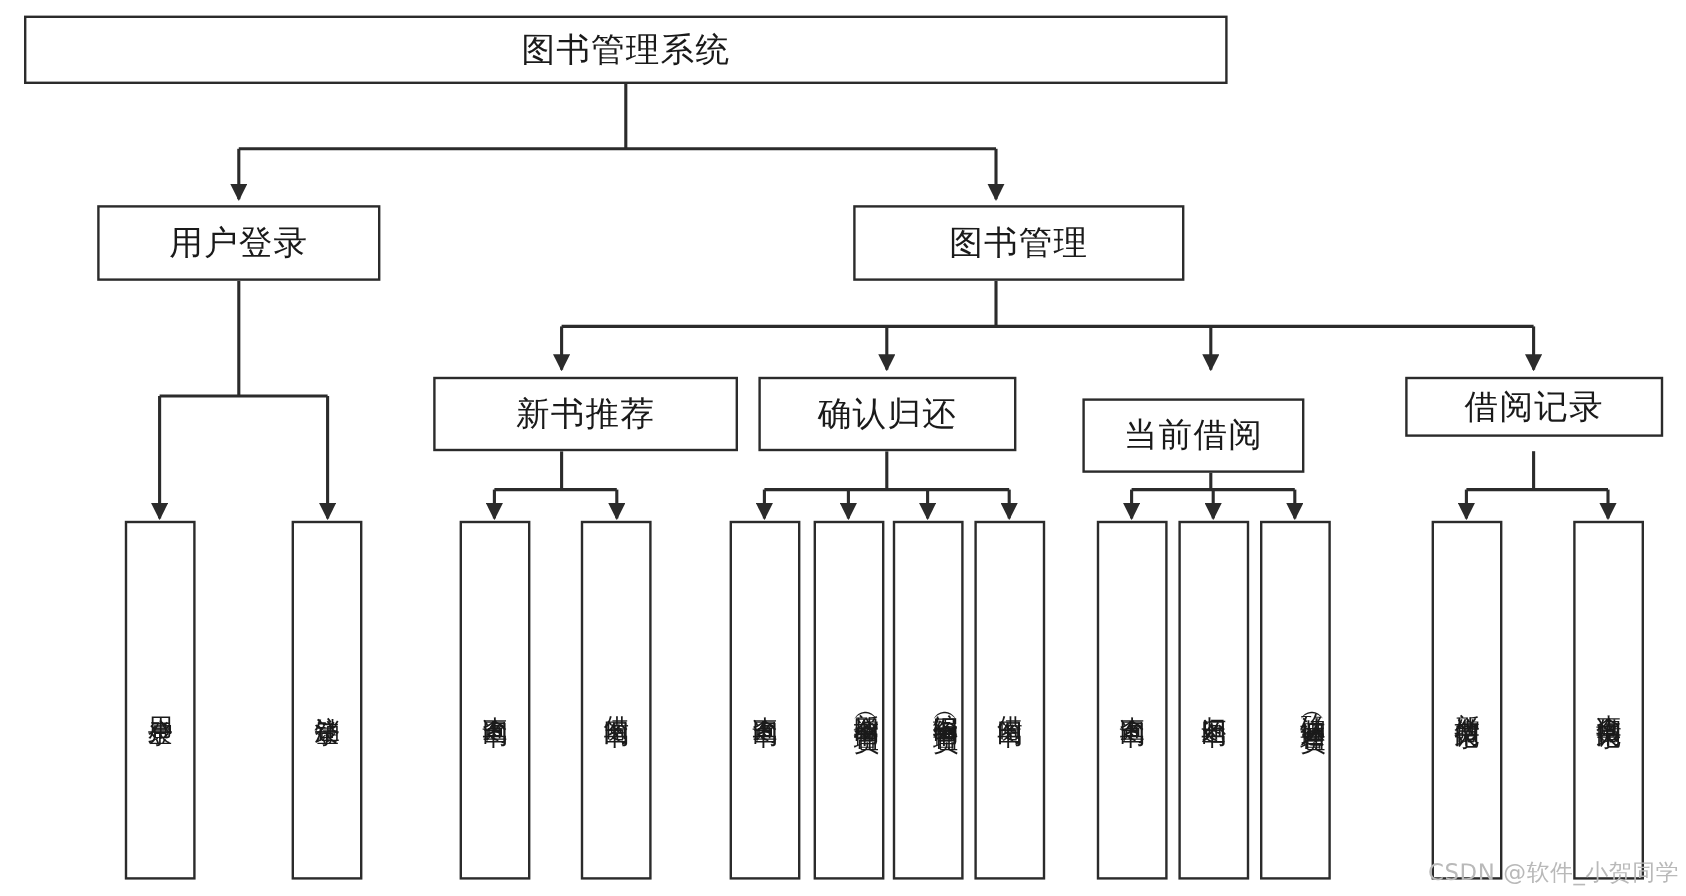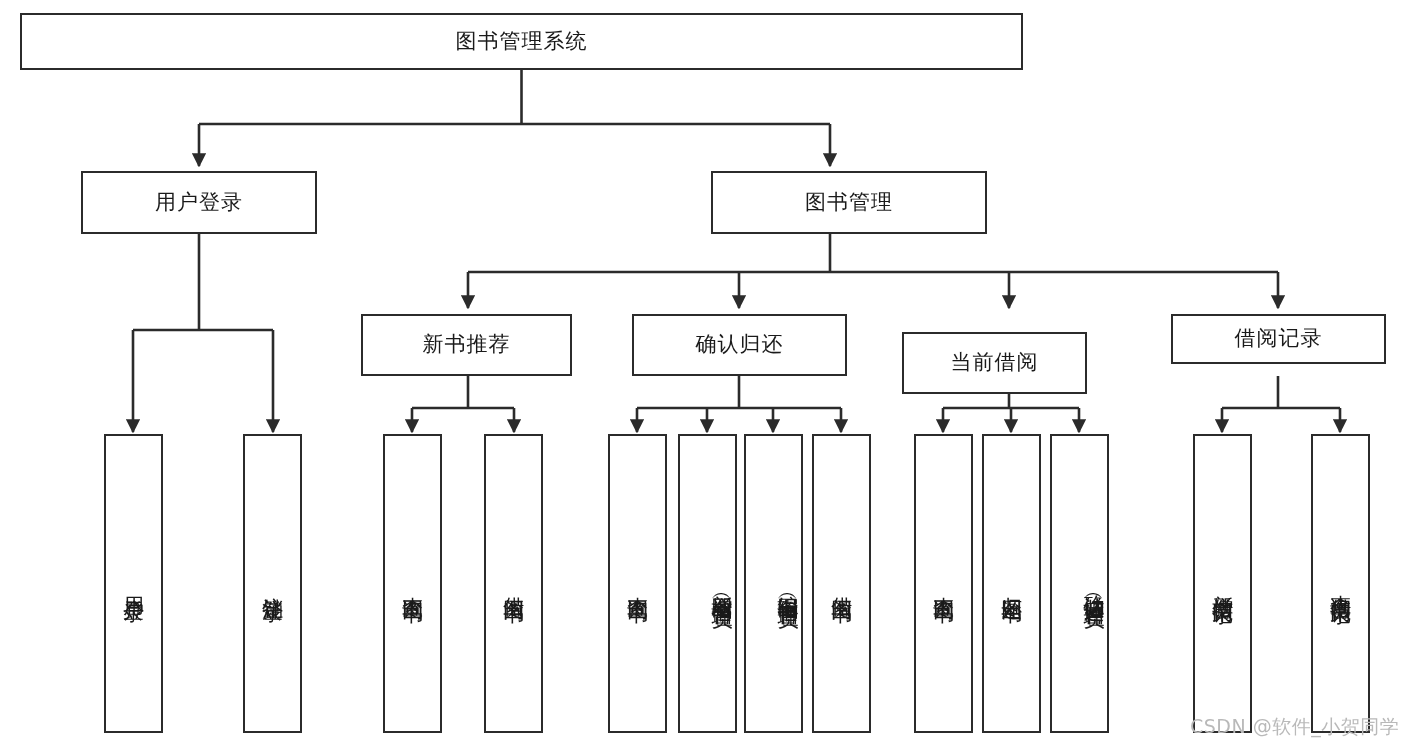--- a/index.html
+++ b/index.html
@@ -31,21 +31,21 @@
     box-sizing: border-box;
     background: #ffffff;
     border: 2px solid #2b2b2b;
     display: flex;
     align-items: center;
     justify-content: center;
     color: #1a1a1a;
     z-index: 2;
   }
   .node.horiz {
-    font-size: 21px;
+    font-size: 28px;
     line-height: 1.2;
     letter-spacing: 1px;
   }
   .node.vert {
     writing-mode: vertical-rl;
     text-orientation: upright;
     font-size: 21px;
     line-height: 1.25;
     letter-spacing: 2px;
     align-items: flex-start;
@@ -123,21 +123,21 @@
       <path d="M 1222 408 L 1222 432" marker-end="url(#arrow)"></path>
       <path d="M 1340 408 L 1340 432" marker-end="url(#arrow)"></path>
     </g>
   </svg>
 
   <div class="node horiz" style="left:20px; top:13px; width:1003px; height:57px;">图书管理系统</div>
 
   <div class="node horiz" style="left:81px; top:171px; width:236px; height:63px;">用户登录</div>
   <div class="node horiz" style="left:711px; top:171px; width:276px; height:63px;">图书管理</div>
 
-  <div class="node horiz" style="left:361px; top:314px; width:211px; height:62px;">新书推荐</div>
+  <div class="node horiz" style="left:361px; top:314px; width:254px; height:62px;">新书推荐</div>
   <div class="node horiz" style="left:632px; top:314px; width:215px; height:62px;">确认归还</div>
   <div class="node horiz" style="left:902px; top:332px; width:185px; height:62px;">当前借阅</div>
   <div class="node horiz" style="left:1171px; top:314px; width:215px; height:50px;">借阅记录</div>
 
   <div class="node vert v-mid" style="left:104px; top:434px; width:59px; height:299px;">用户登录</div>
   <div class="node vert v-mid" style="left:243px; top:434px; width:59px; height:299px;">注销登录</div>
 
   <div class="node vert v-mid" style="left:383px; top:434px; width:59px; height:299px;">查询图书</div>
   <div class="node vert v-mid" style="left:484px; top:434px; width:59px; height:299px;">借阅图书</div>
 

